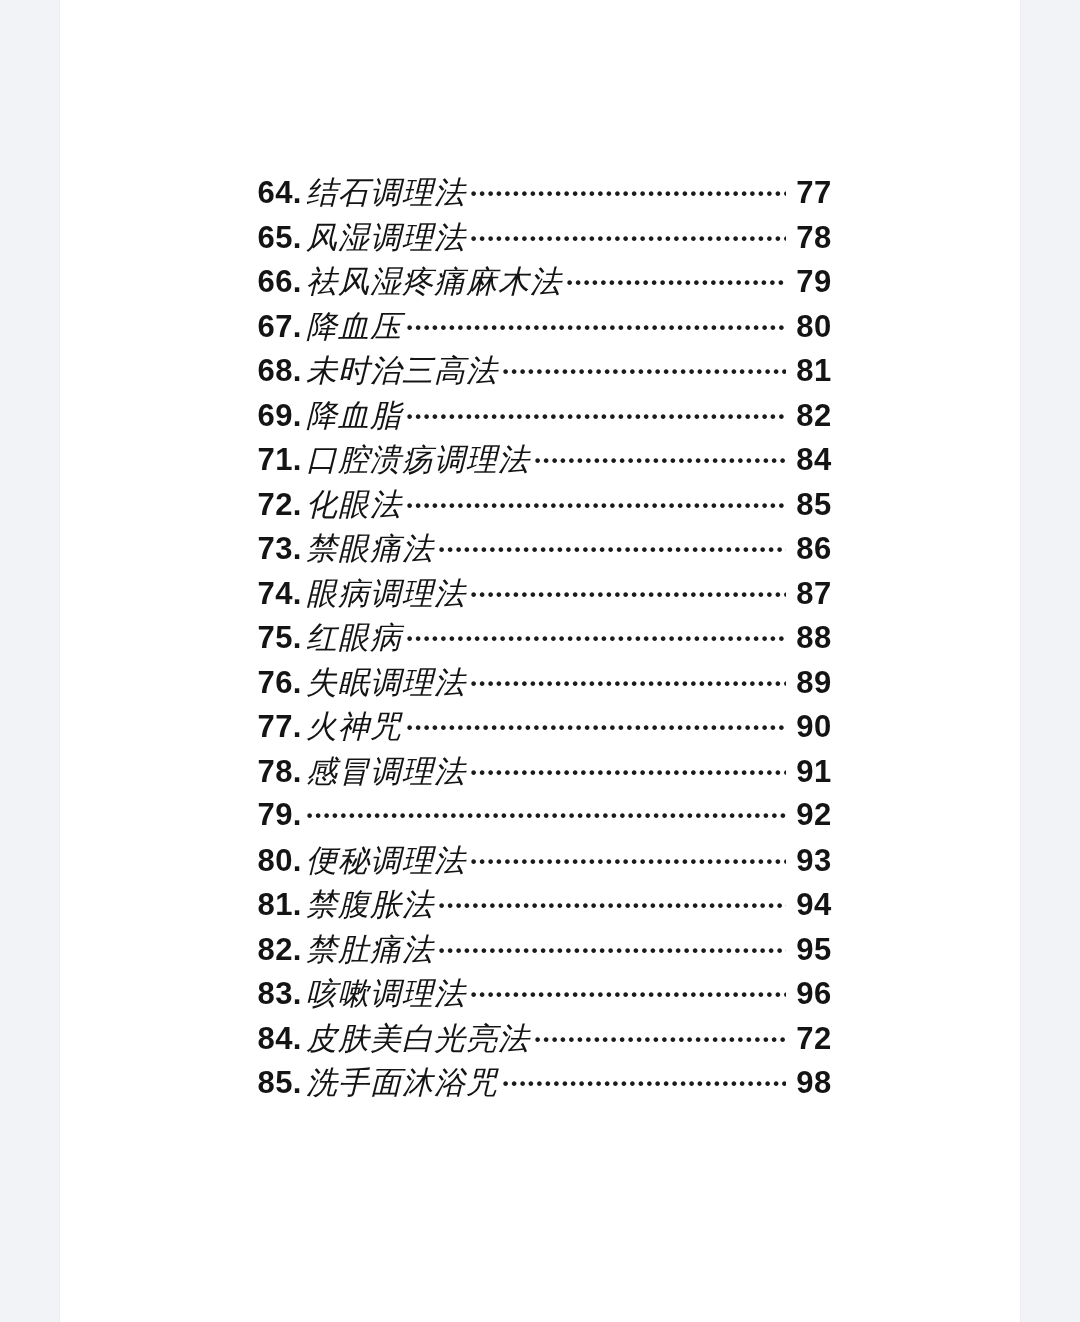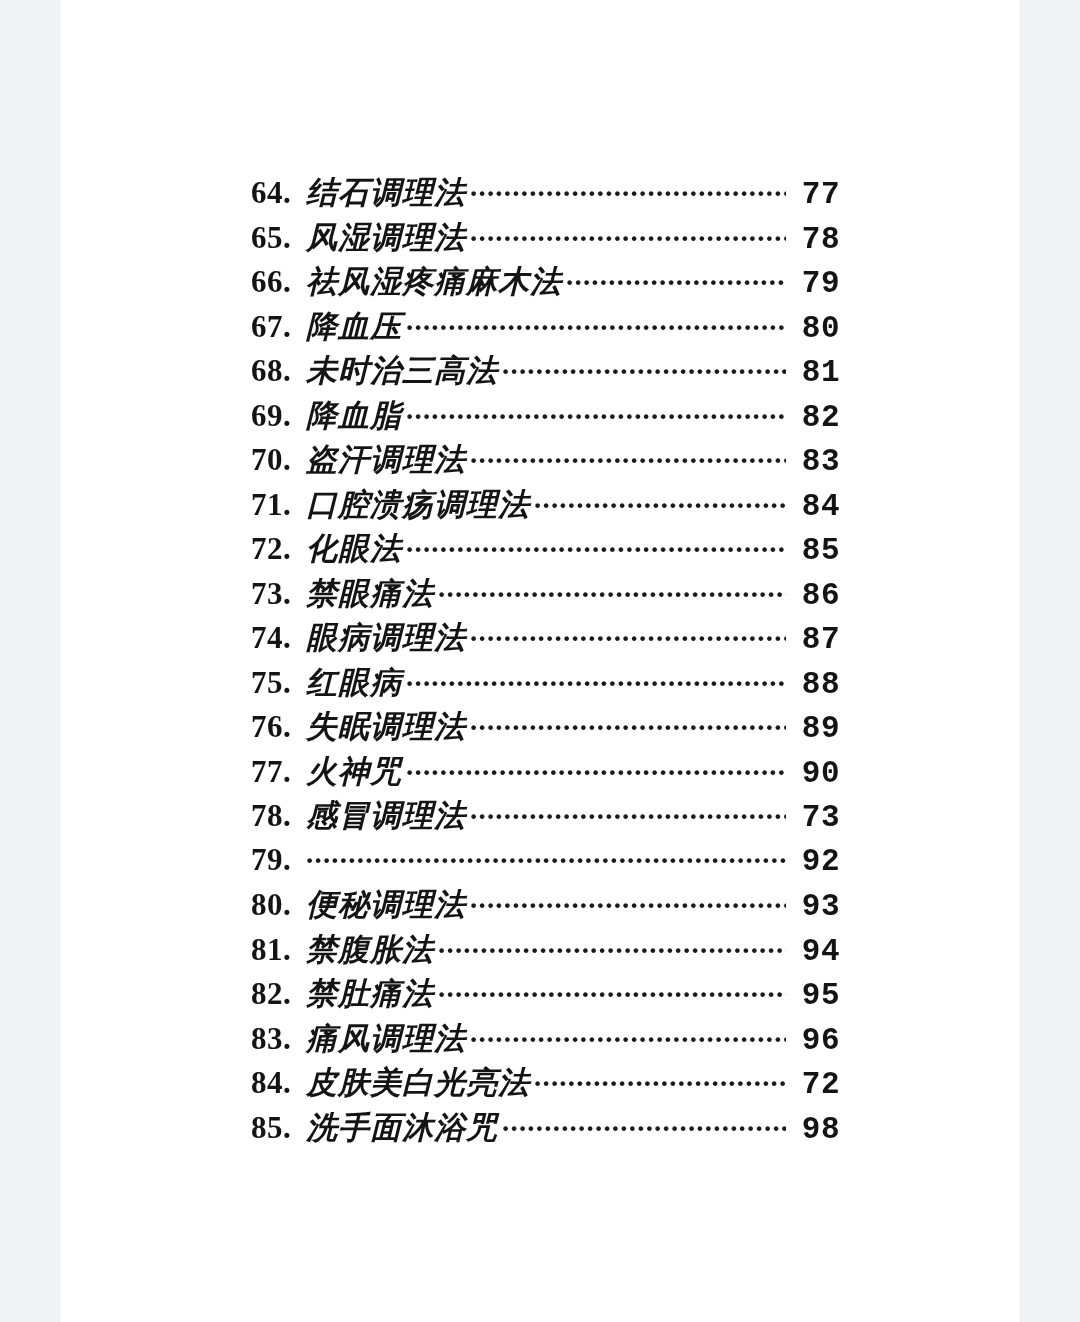--- a/index.html
+++ b/index.html
@@ -34,28 +34,28 @@
     height: 44.5px;
     color: #141414;
     font-size: 31px;
     font-weight: 700;
     letter-spacing: 0.5px;
     white-space: nowrap;
   }
   .toc-num {
     flex: 0 0 auto;
     min-width: 62px;
-    text-align: center;
-    font-family: Liberation Serif, serif;
+    text-align: right;
+    font-family: Liberation Sans, sans-serif;
   }
   .toc-title {
     flex: 0 0 auto;
     padding-left: 4px;
     font-family: "DejaVu Serif", "Liberation Serif", serif;
-    font-weight: 700;
+    font-weight: 400;
     font-style: italic;
     letter-spacing: 1px;
   }
   .toc-dots {
     flex: 1 1 auto;
     overflow: hidden;
     margin: 0 2px 0 4px;
     position: relative;
     height: 30px;
   }
@@ -65,22 +65,22 @@
     left: 0;
     bottom: 0px;
     font-size: 29px;
     letter-spacing: 1.2px;
     color: #1a1a1a;
     white-space: nowrap;
   }
   .toc-page {
     flex: 0 0 auto;
     min-width: 52px;
-    text-align: right;
-    font-family: Liberation Mono, monospace;
+    text-align: center;
+    font-family: Liberation Sans, sans-serif;
   }
 </style>
 </head>
 <body>
 
 <div class="page">
   <div class="toc" id="toc-list">
       <div class="toc-row">
         <span class="toc-num">64.</span>
         <span class="toc-title">结石调理法</span>
@@ -111,26 +111,20 @@
         <span class="toc-dots"></span>
         <span class="toc-page">81</span>
       </div>
       <div class="toc-row">
         <span class="toc-num">69.</span>
         <span class="toc-title">降血脂</span>
         <span class="toc-dots"></span>
         <span class="toc-page">82</span>
       </div>
       <div class="toc-row">
-        <span class="toc-num">70.</span>
-        <span class="toc-title">盗汗调理法</span>
-        <span class="toc-dots"></span>
-        <span class="toc-page">83</span>
-      </div>
-      <div class="toc-row">
         <span class="toc-num">71.</span>
         <span class="toc-title">口腔溃疡调理法</span>
         <span class="toc-dots"></span>
         <span class="toc-page">84</span>
       </div>
       <div class="toc-row">
         <span class="toc-num">72.</span>
         <span class="toc-title">化眼法</span>
         <span class="toc-dots"></span>
         <span class="toc-page">85</span>
@@ -162,21 +156,21 @@
       <div class="toc-row">
         <span class="toc-num">77.</span>
         <span class="toc-title">火神咒</span>
         <span class="toc-dots"></span>
         <span class="toc-page">90</span>
       </div>
       <div class="toc-row">
         <span class="toc-num">78.</span>
         <span class="toc-title">感冒调理法</span>
         <span class="toc-dots"></span>
-        <span class="toc-page">73</span>
+        <span class="toc-page">91</span>
       </div>
       <div class="toc-row">
         <span class="toc-num">79.</span>
         <span class="toc-dots"></span>
         <span class="toc-page">92</span>
       </div>
       <div class="toc-row">
         <span class="toc-num">80.</span>
         <span class="toc-title">便秘调理法</span>
         <span class="toc-dots"></span>
@@ -189,21 +183,21 @@
         <span class="toc-page">94</span>
       </div>
       <div class="toc-row">
         <span class="toc-num">82.</span>
         <span class="toc-title">禁肚痛法</span>
         <span class="toc-dots"></span>
         <span class="toc-page">95</span>
       </div>
       <div class="toc-row">
         <span class="toc-num">83.</span>
-        <span class="toc-title">痛风调理法</span>
+        <span class="toc-title">咳嗽调理法</span>
         <span class="toc-dots"></span>
         <span class="toc-page">96</span>
       </div>
       <div class="toc-row">
         <span class="toc-num">84.</span>
         <span class="toc-title">皮肤美白光亮法</span>
         <span class="toc-dots"></span>
         <span class="toc-page">72</span>
       </div>
       <div class="toc-row">

